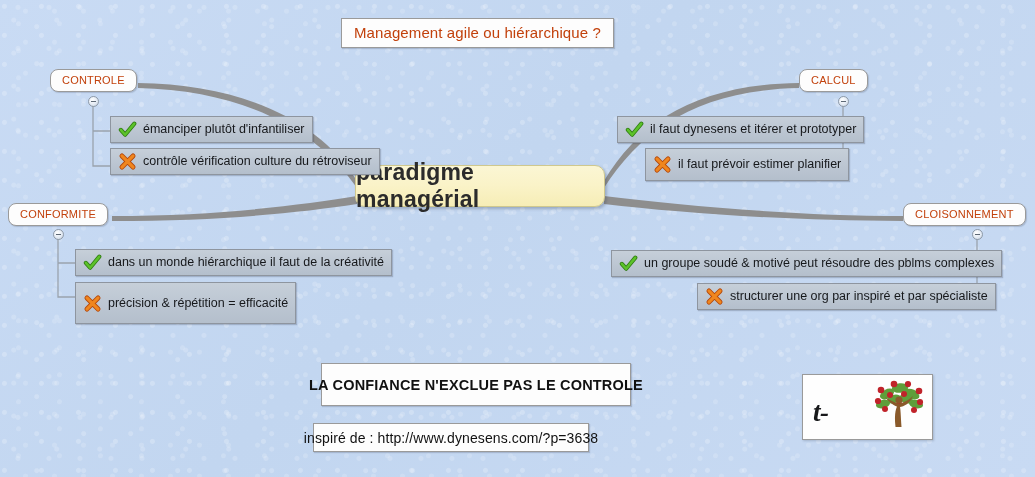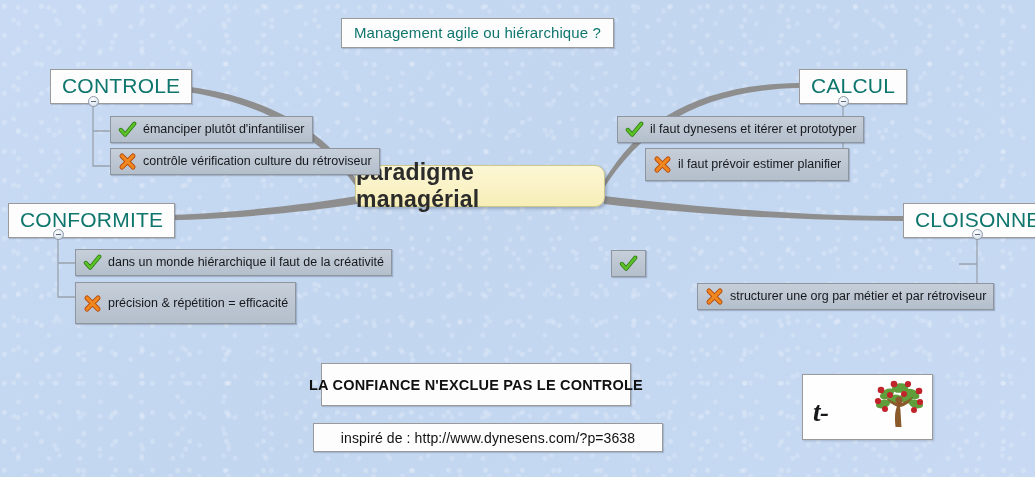--- a/index.html
+++ b/index.html
@@ -22,27 +22,27 @@
   }
   svg.links{position:absolute;left:0;top:0;width:1035px;height:477px;pointer-events:none;}
 
   
   .node{position:absolute;box-sizing:border-box;white-space:nowrap;}
 
   .plain-box{
     background:#fdfdfd;
     border:1px solid #9a9a9a;
     box-shadow:1px 1px 1px rgba(60,70,90,.22);
-    color:#0f766e;
+    color:#c2410c;
   }
   .title-box{
     font-size:15px;padding:5px 12px 6px;letter-spacing:.1px;
   }
   .branch-box{
-    font-size:21px;padding:4px 11px 5px;letter-spacing:.2px;
+    font-size:11px;padding:4px 11px 5px;letter-spacing:.2px;border-radius:8px;
   }
   .central{
     position:absolute;box-sizing:border-box;
     background:linear-gradient(180deg,#fbf6d4 0%,#faf3c8 48%,#f6edb6 100%);
     border:1px solid #cfc88e;
     border-radius:10px;
     box-shadow:2px 2px 3px rgba(60,70,90,.30);
     font-size:23px;font-weight:bold;color:#2b2b2b;
     display:flex;align-items:center;justify-content:center;
     letter-spacing:.2px;
@@ -188,33 +188,34 @@
   </div>
 
   <div class="node plain-box branch-box" style="left:903px;top:203px;">CLOISONNEMENT</div>
   <div class="toggle" style="left:972px;top:229px;"></div>
 
   <div class="leaf" style="left:611px;top:250px;height:27px;">
     <svg class="ico" viewBox="0 0 24 24">
       <path d="M3.6 12.4 L9 18.6 L20.6 4.6" fill="none" stroke="#2f7a12" stroke-width="5.2" stroke-linecap="round" stroke-linejoin="round"></path>
       <path d="M3.6 12.4 L9 18.6 L20.6 4.6" fill="none" stroke="#5cc22a" stroke-width="3.2" stroke-linecap="round" stroke-linejoin="round"></path>
     </svg>
+    <span class="txt">un groupe soudé &amp; motivé peut résoudre des pblms complexes</span>
   </div>
 
   <div class="leaf" style="left:697px;top:283px;height:27px;">
     <svg class="ico" viewBox="0 0 24 24">
       <path d="M5 5 L19 19 M19 5 L5 19" fill="none" stroke="#b4480c" stroke-width="6.2" stroke-linecap="round"></path>
       <path d="M5 5 L19 19 M19 5 L5 19" fill="none" stroke="#f0861e" stroke-width="4" stroke-linecap="round"></path>
     </svg>
-    <span class="txt">structurer une org par métier et par rétroviseur</span>
+    <span class="txt">structurer une org par inspiré et par spécialiste</span>
   </div>
 
   <div class="footer-box" id="confiance" style="left:321px;top:363px;width:310px;height:43px;">LA CONFIANCE N'EXCLUE PAS LE CONTROLE</div>
 
-  <div class="footer-box" id="inspire" style="left:313px;top:423px;width:350px;height:29px;">inspiré de : http://www.dynesens.com/?p=3638</div>
+  <div class="footer-box" id="inspire" style="left:313px;top:423px;width:276px;height:29px;">inspiré de : http://www.dynesens.com/?p=3638</div>
 
   <div class="logo-box" style="left:802px;top:374px;width:131px;height:66px;">
     <svg class="logo-tree" width="56" height="52" viewBox="0 0 56 52">
 
       <g fill="#5f9e3a">
         <ellipse cx="17" cy="17" rx="7.6" ry="4.6" transform="rotate(-28 17 17)"></ellipse>
         <ellipse cx="30" cy="11" rx="8.2" ry="4.8" transform="rotate(-6 30 11)"></ellipse>
         <ellipse cx="42" cy="17" rx="7.8" ry="4.6" transform="rotate(26 42 17)"></ellipse>
         <ellipse cx="13" cy="27" rx="7.2" ry="4.2" transform="rotate(-14 13 27)"></ellipse>
         <ellipse cx="46" cy="27" rx="7.2" ry="4.2" transform="rotate(14 46 27)"></ellipse>

